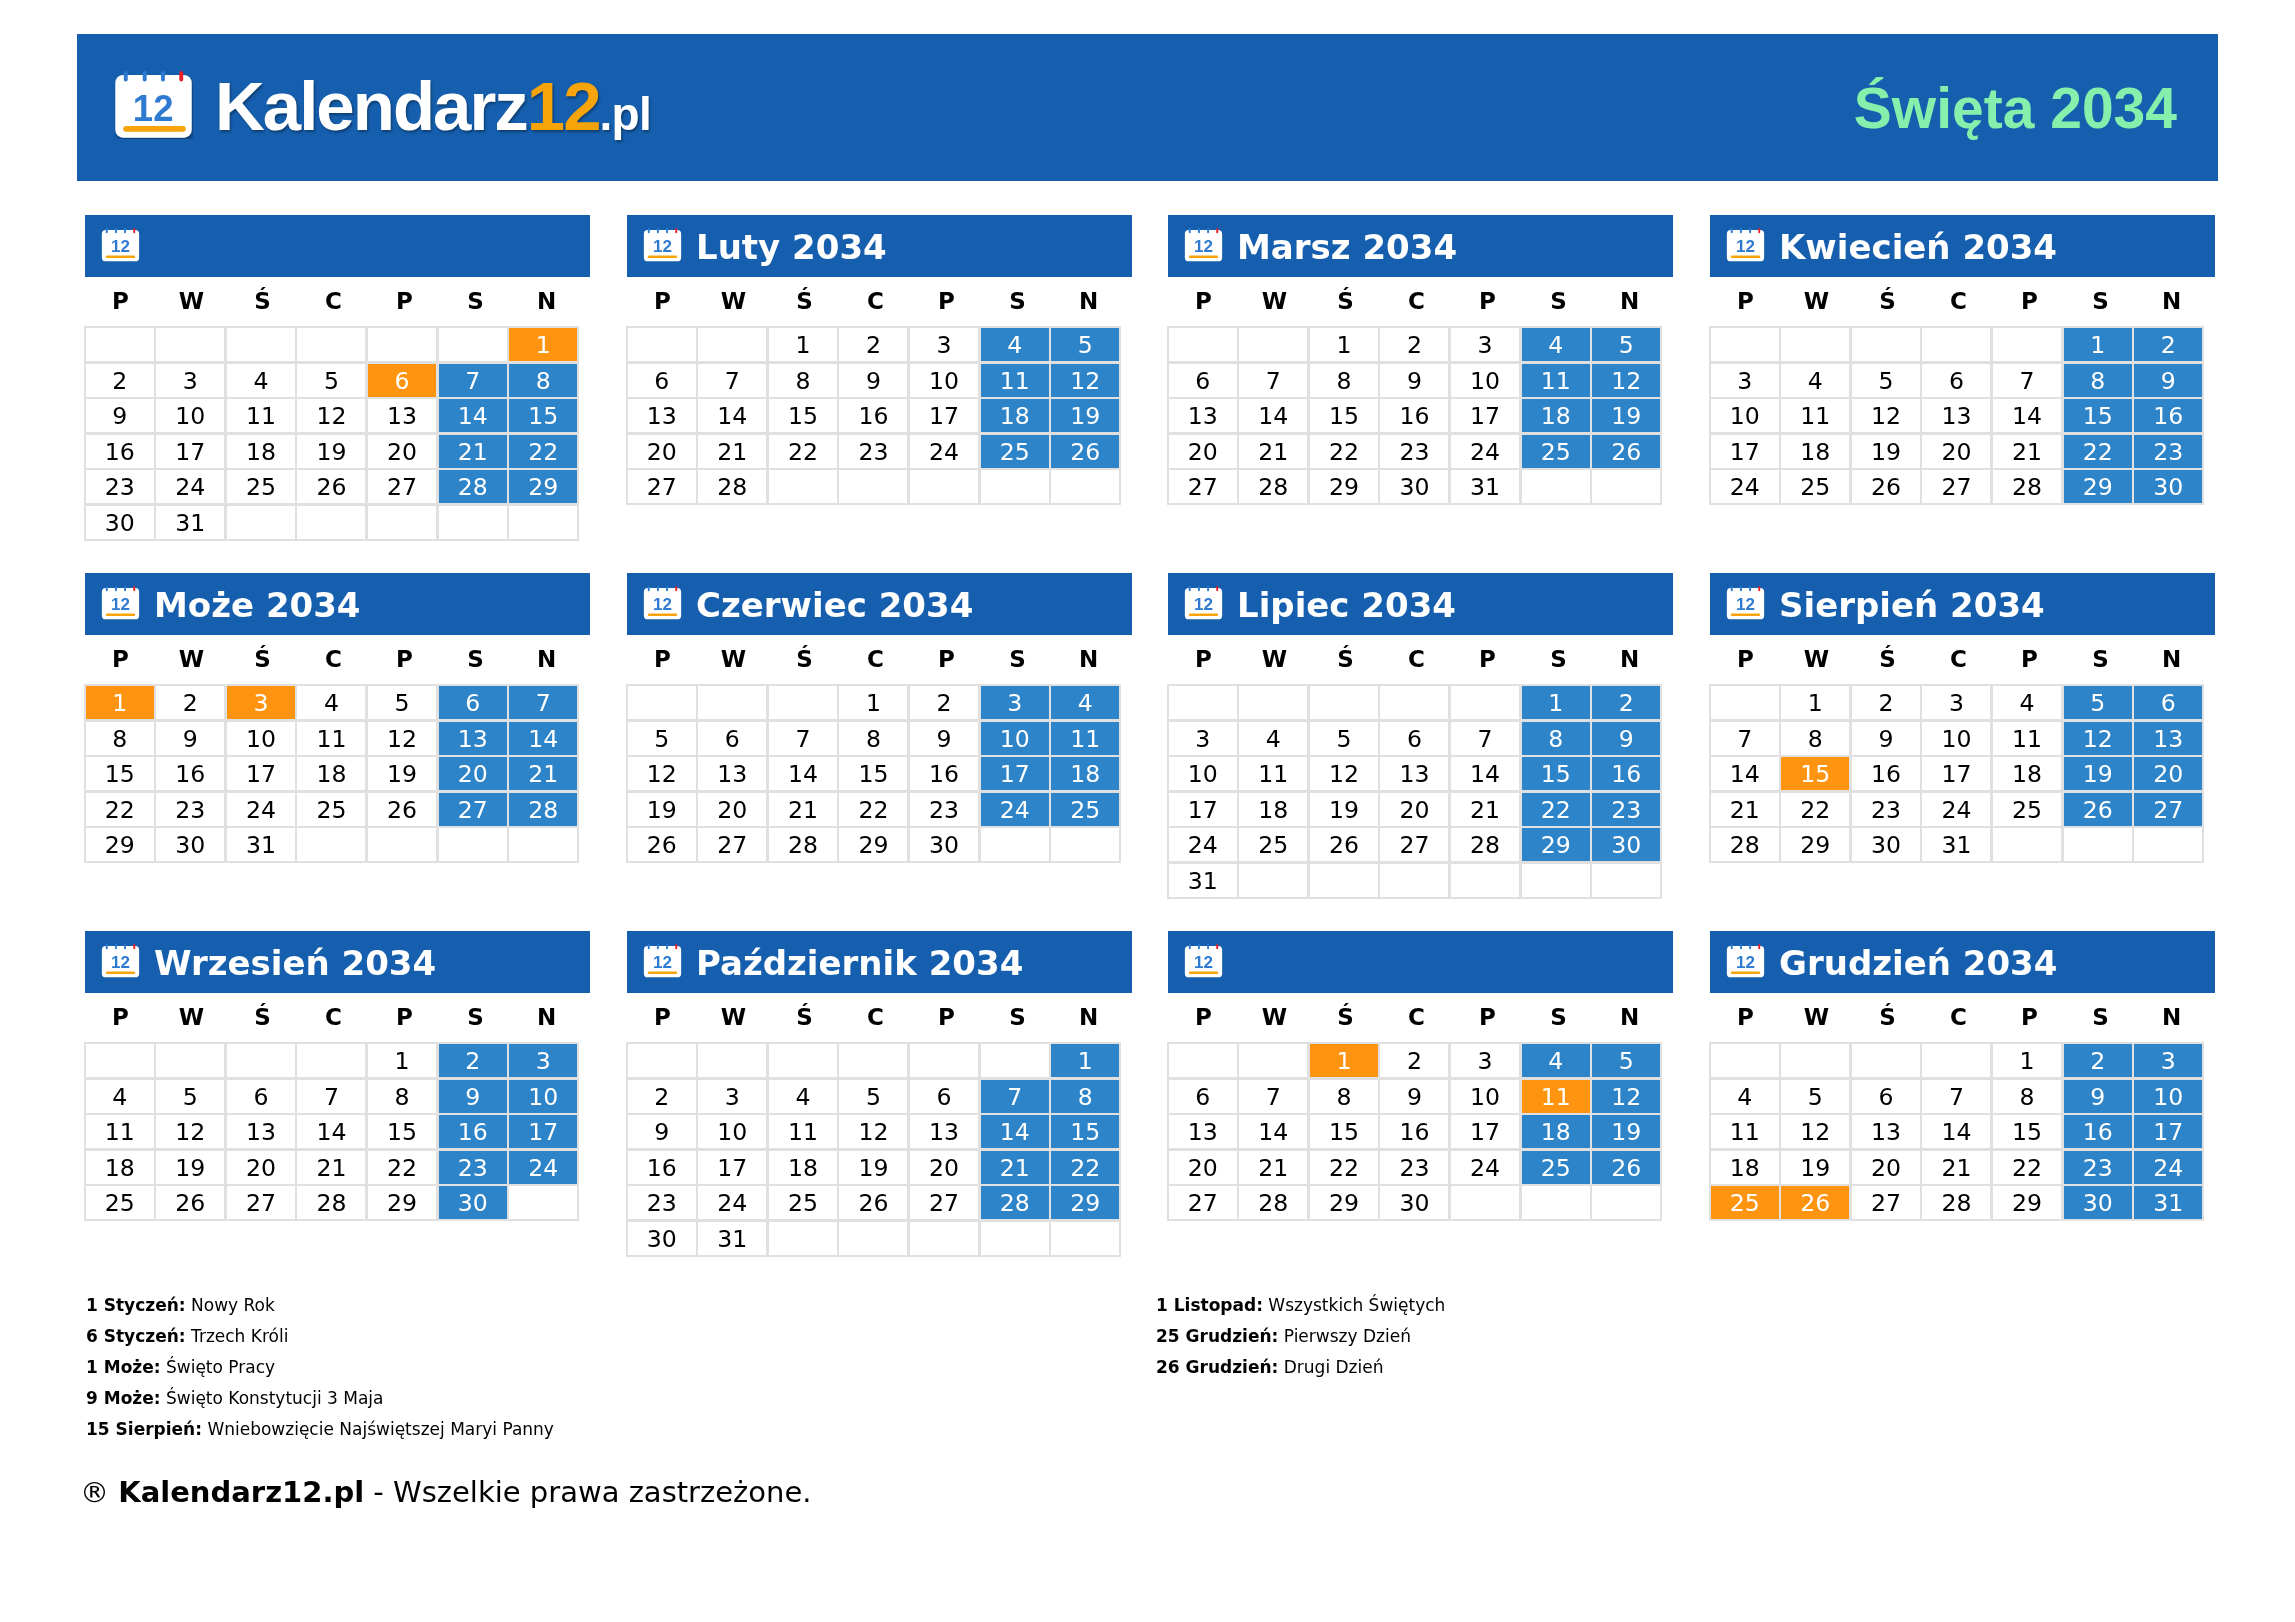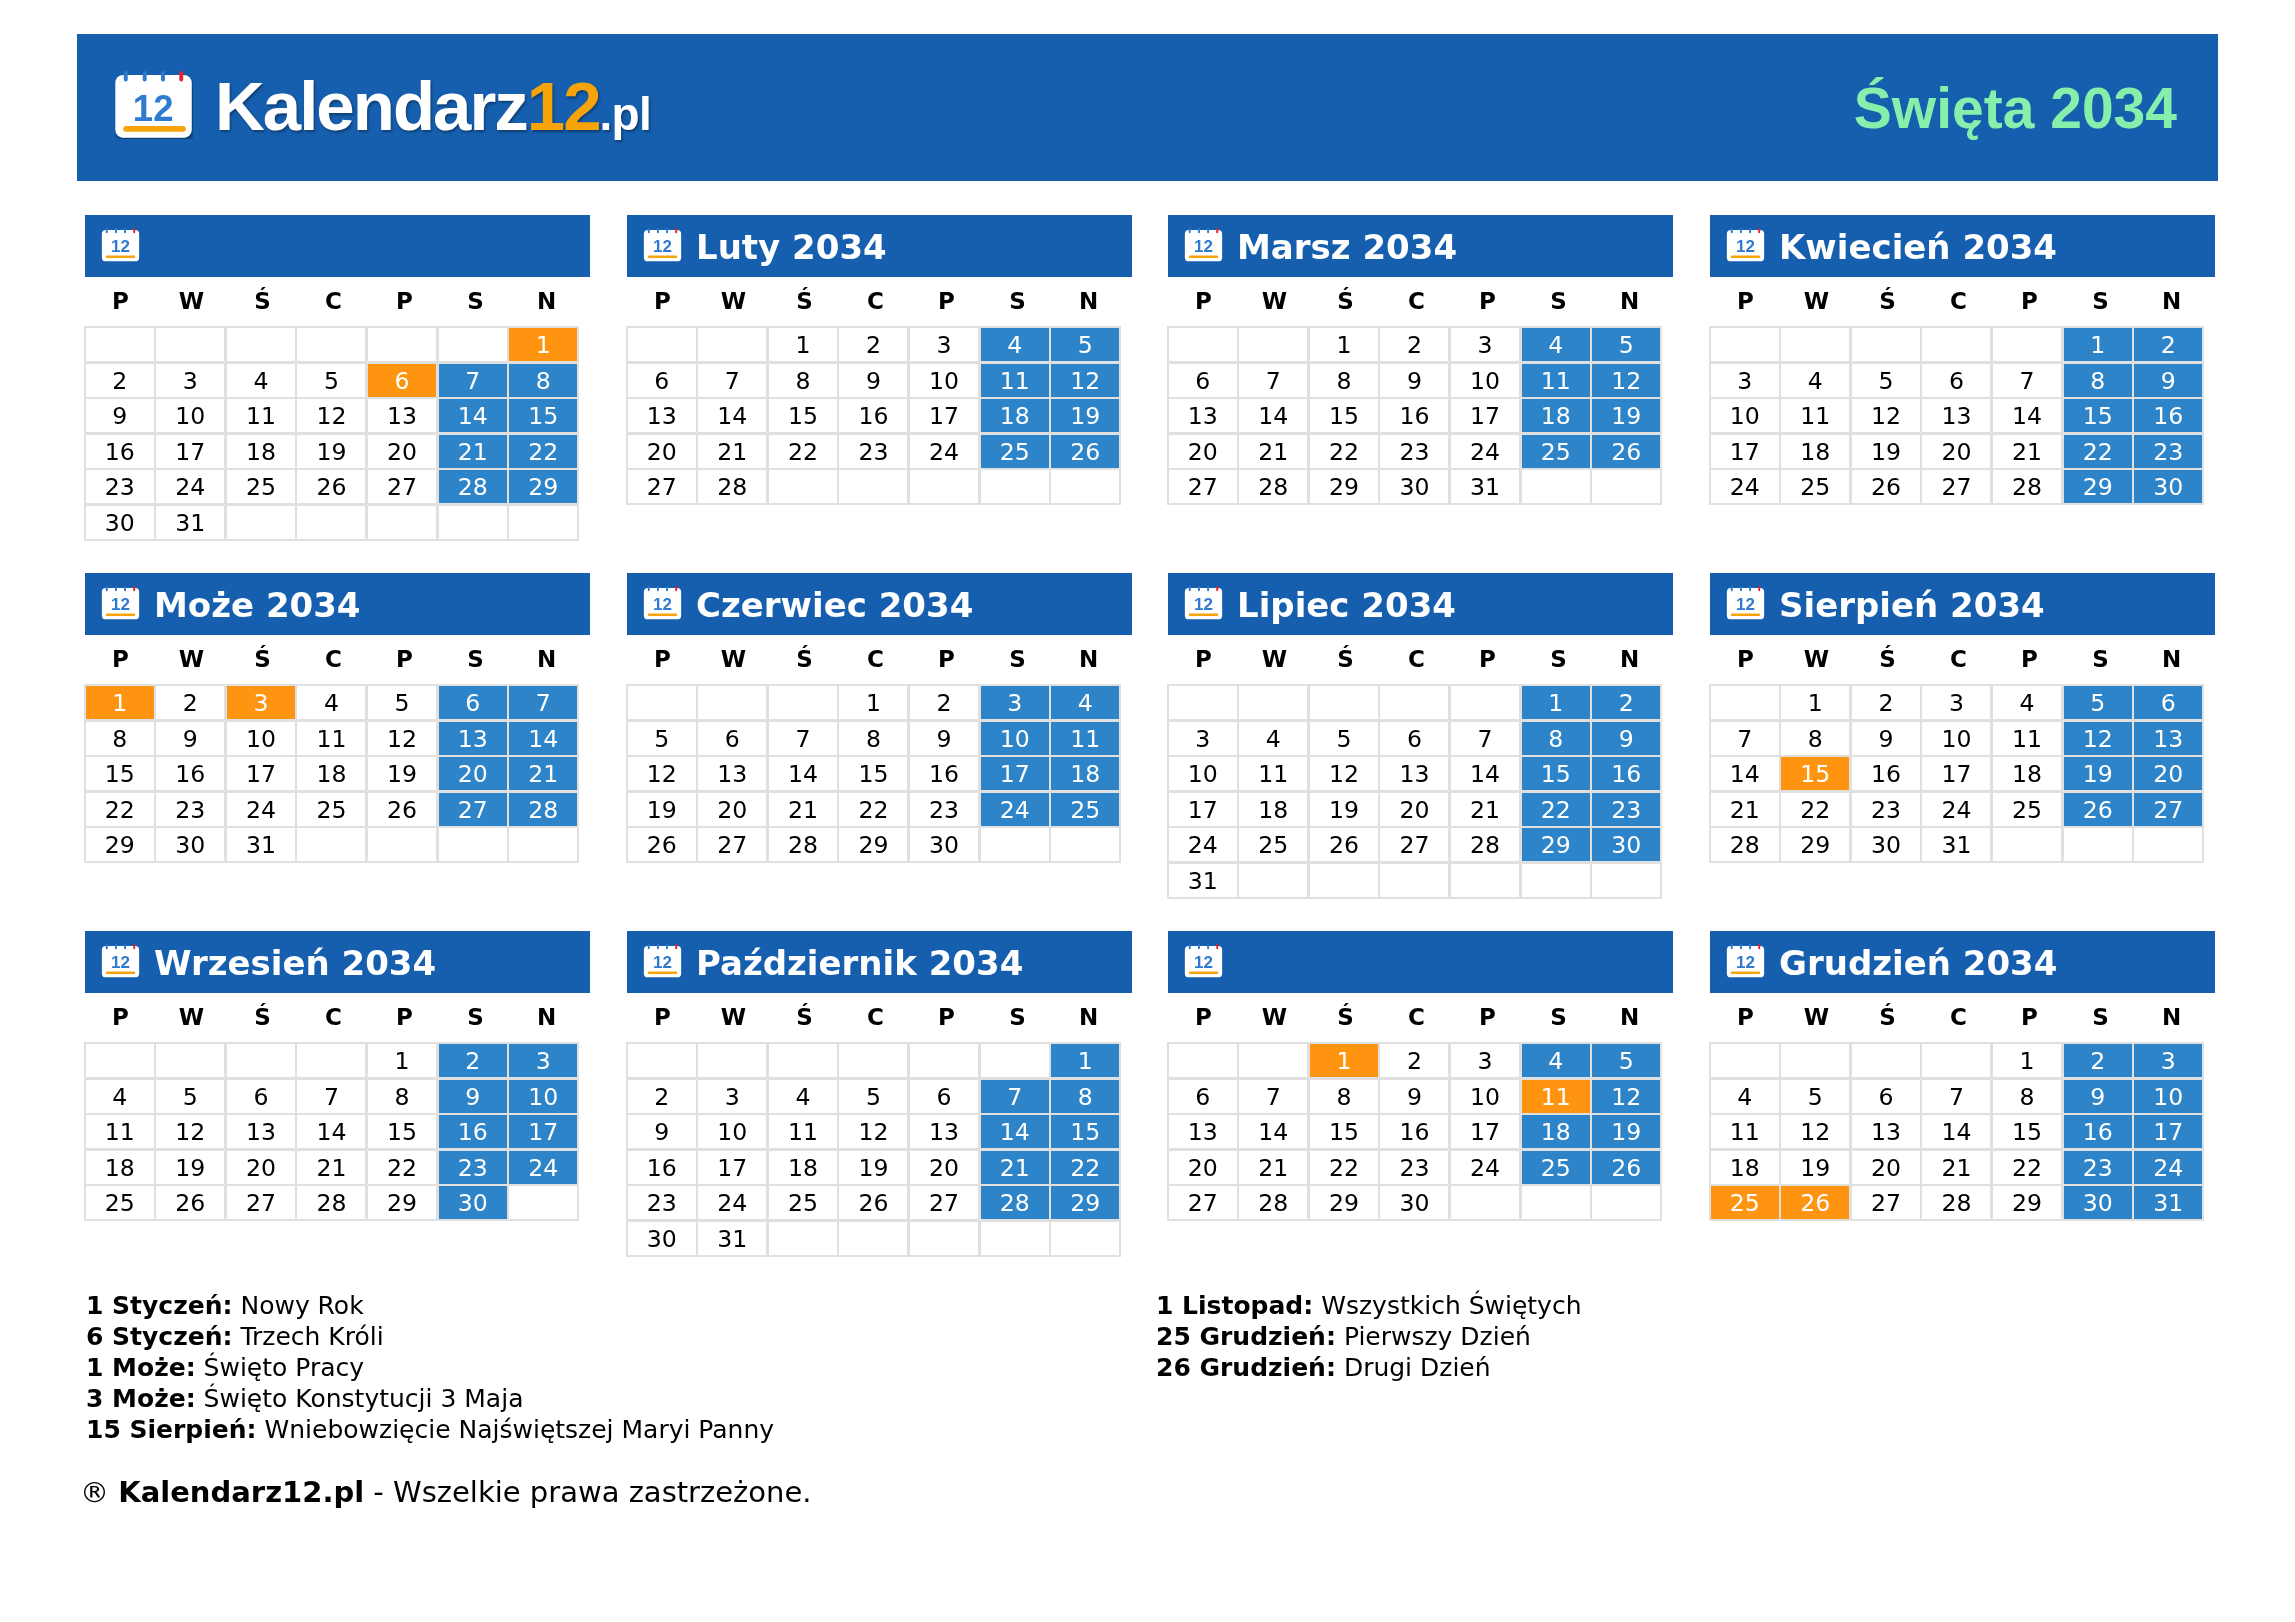--- a/index.html
+++ b/index.html
@@ -28,21 +28,21 @@
                  font-weight: bold; font-size: 34px; color: #ffffff; white-space: nowrap; }
   .dow-row { position: absolute; left: 0; top: 62px; width: 497px; height: 48px; display: flex; }
   .dow { width: 71px; text-align: center; line-height: 48px; font-weight: bold; font-size: 23px; }
   .grid { position: absolute; left: -1.3px; top: 111px; background: #e0e0e0; padding: 2px;
           display: grid; grid-template-columns: repeat(7, 68px); grid-auto-rows: 33px; gap: 2.6px; }
   .cell { background: #ffffff; text-align: center; line-height: 34px; font-size: 23.6px; color: #000; }
   .cell.weekend { background: #2E84C8; color: #ffffff; }
   .cell.holiday { background: #FF9410; color: #ffffff; }
 
   
-  .legend { position: absolute; top: 1290px; font-size: 25px; line-height: 31px; white-space: nowrap; }
+  .legend { position: absolute; top: 1290px; font-size: 17px; line-height: 31px; white-space: nowrap; }
   .legend-left { left: 86px; }
   .legend-right { left: 1156px; }
   .legend-item b { font-weight: bold; }
 
   .footer { position: absolute; left: 80px; top: 1474px; font-size: 29px; line-height: 37px; white-space: nowrap; text-align: center; }
   .footer b { font-weight: bold; }
 </style>
 </head>
 <body>
 
@@ -804,21 +804,21 @@
         <div class="cell weekend">30</div>
         <div class="cell weekend">31</div>
       </div>
   </div>
   </div>
 
 <div class="legend legend-left">
   <div class="legend-item"><b>1 Styczeń:</b> <span>Nowy Rok</span></div>
   <div class="legend-item"><b>6 Styczeń:</b> <span>Trzech Króli</span></div>
   <div class="legend-item"><b>1 Może:</b> <span>Święto Pracy</span></div>
-  <div class="legend-item"><b>3 Może:</b> <span>Święto Konstytucji 3 Maja</span></div>
+  <div class="legend-item"><b>9 Może:</b> <span>Święto Konstytucji 3 Maja</span></div>
   <div class="legend-item"><b>15 Sierpień:</b> <span>Wniebowzięcie Najświętszej Maryi Panny</span></div>
 </div>
 <div class="legend legend-right">
   <div class="legend-item"><b>1 Listopad:</b> <span>Wszystkich Świętych</span></div>
   <div class="legend-item"><b>25 Grudzień:</b> <span>Pierwszy Dzień</span></div>
   <div class="legend-item"><b>26 Grudzień:</b> <span>Drugi Dzień</span></div>
 </div>
 
 <div class="footer"><span>®</span> <b>Kalendarz12.pl</b><span> - Wszelkie prawa zastrzeżone.</span></div>
 

